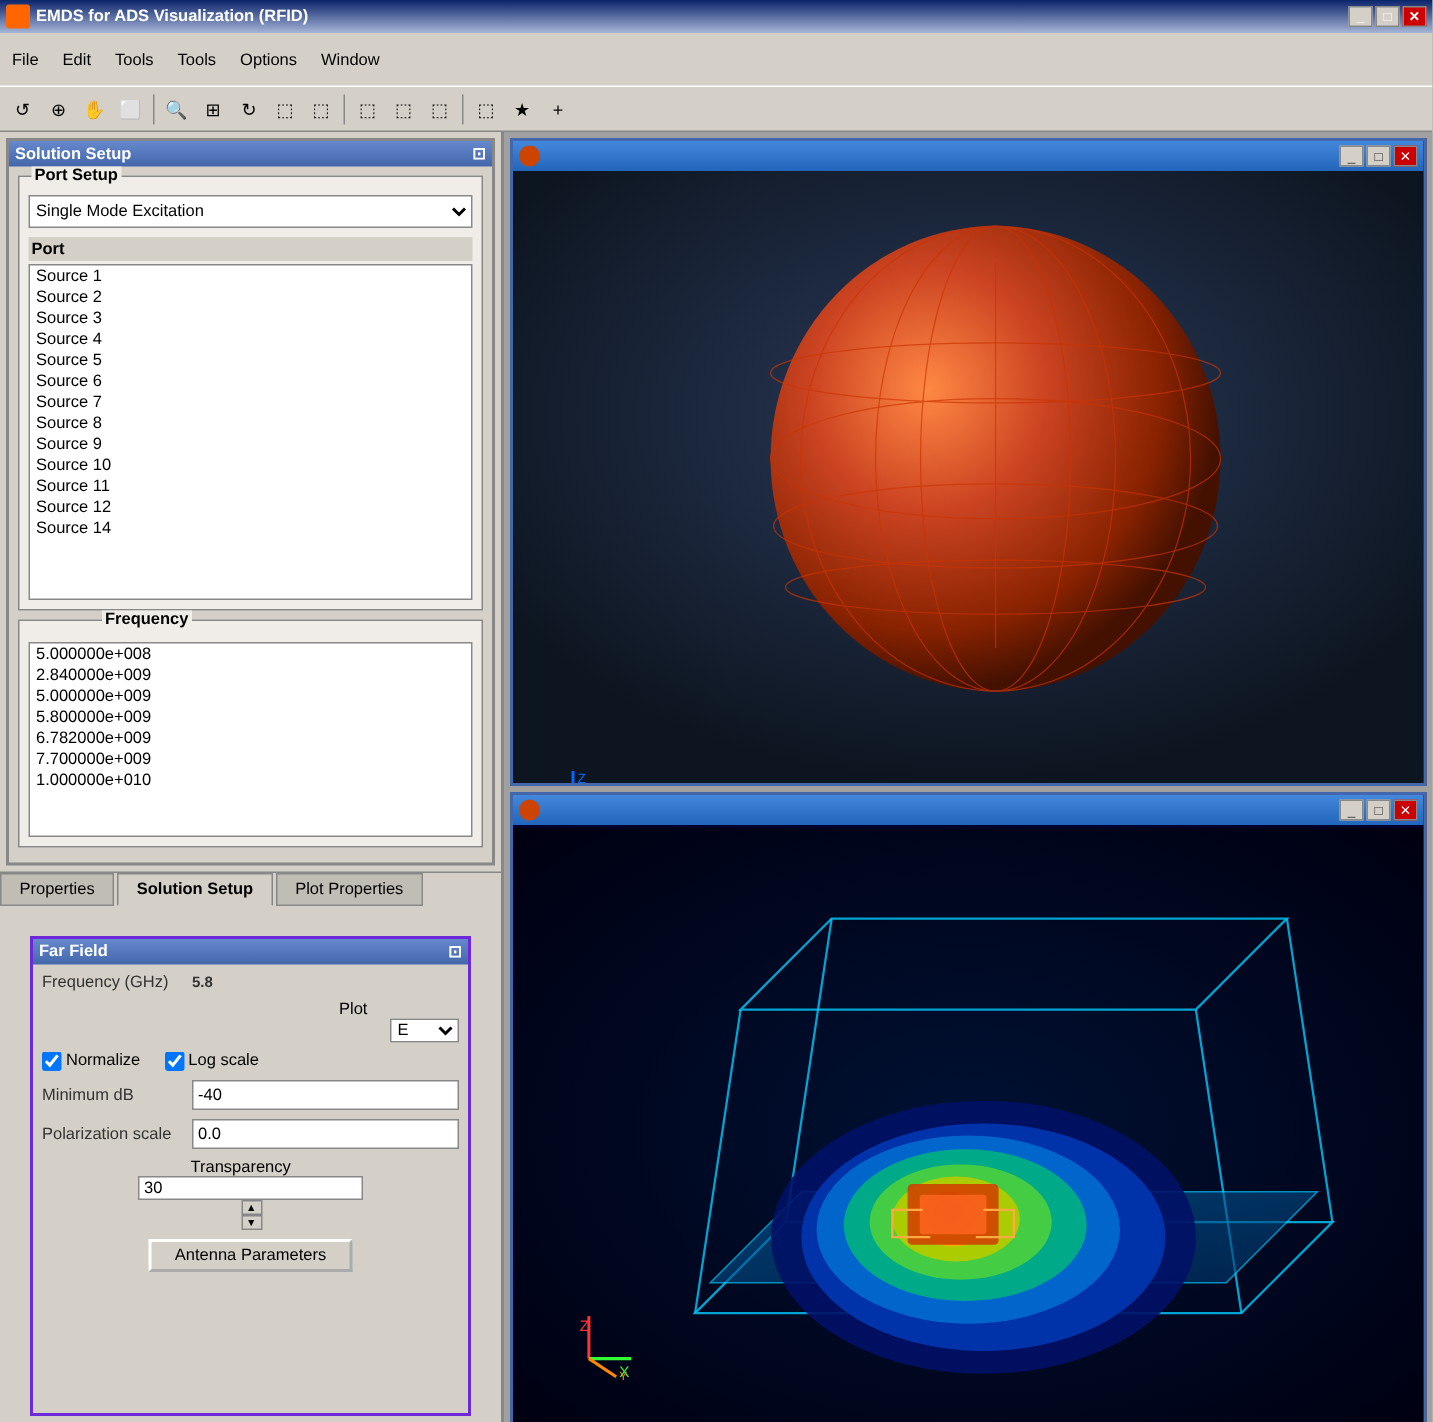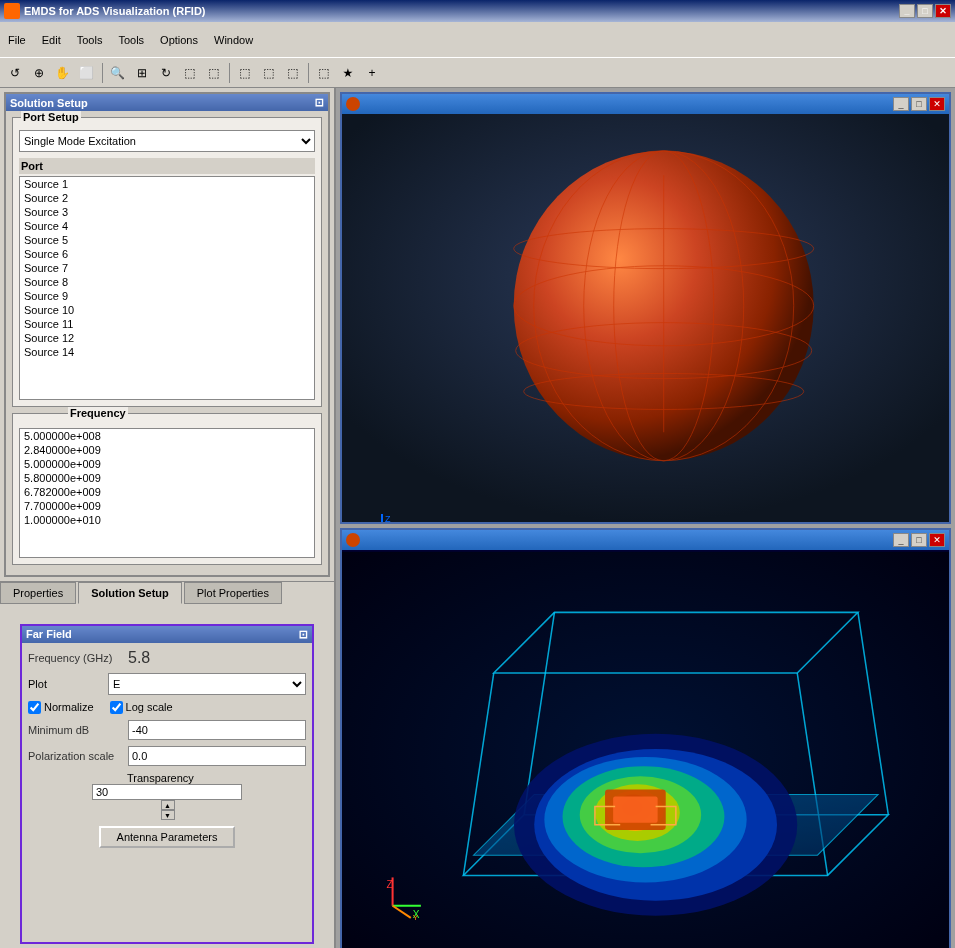--- a/index.html
+++ b/index.html
@@ -239,22 +239,23 @@
       display: flex;
       align-items: center;
       margin-bottom: 6px;
     }
     .field-label {
       width: 100px;
       font-size: 11px;
       color: #333;
     }
     .field-value {
-      font-size: 16px;
+      font-size: 10px;
       color: #333;
+      font-weight: bold;
     }
     .field-input {
       flex: 1;
       height: 20px;
       border: 1px solid #888;
       background: white;
       font-size: 11px;
       padding: 1px 3px;
     }
     .checkbox-row {
@@ -264,22 +265,23 @@
       margin-bottom: 6px;
     }
     .checkbox-label {
       display: flex;
       align-items: flex-start;
       gap: 3px;
       font-size: 11px;
     }
     .plot-row {
       display: flex;
-      align-items: center;
+      align-items: flex-end;
       margin-bottom: 6px;
+      flex-direction: column;
     }
     .plot-label {
       width: 80px;
       font-size: 11px;
     }
     .plot-select {
       flex: 1;
       height: 22px;
       border: 1px solid #888;
       background: white;

